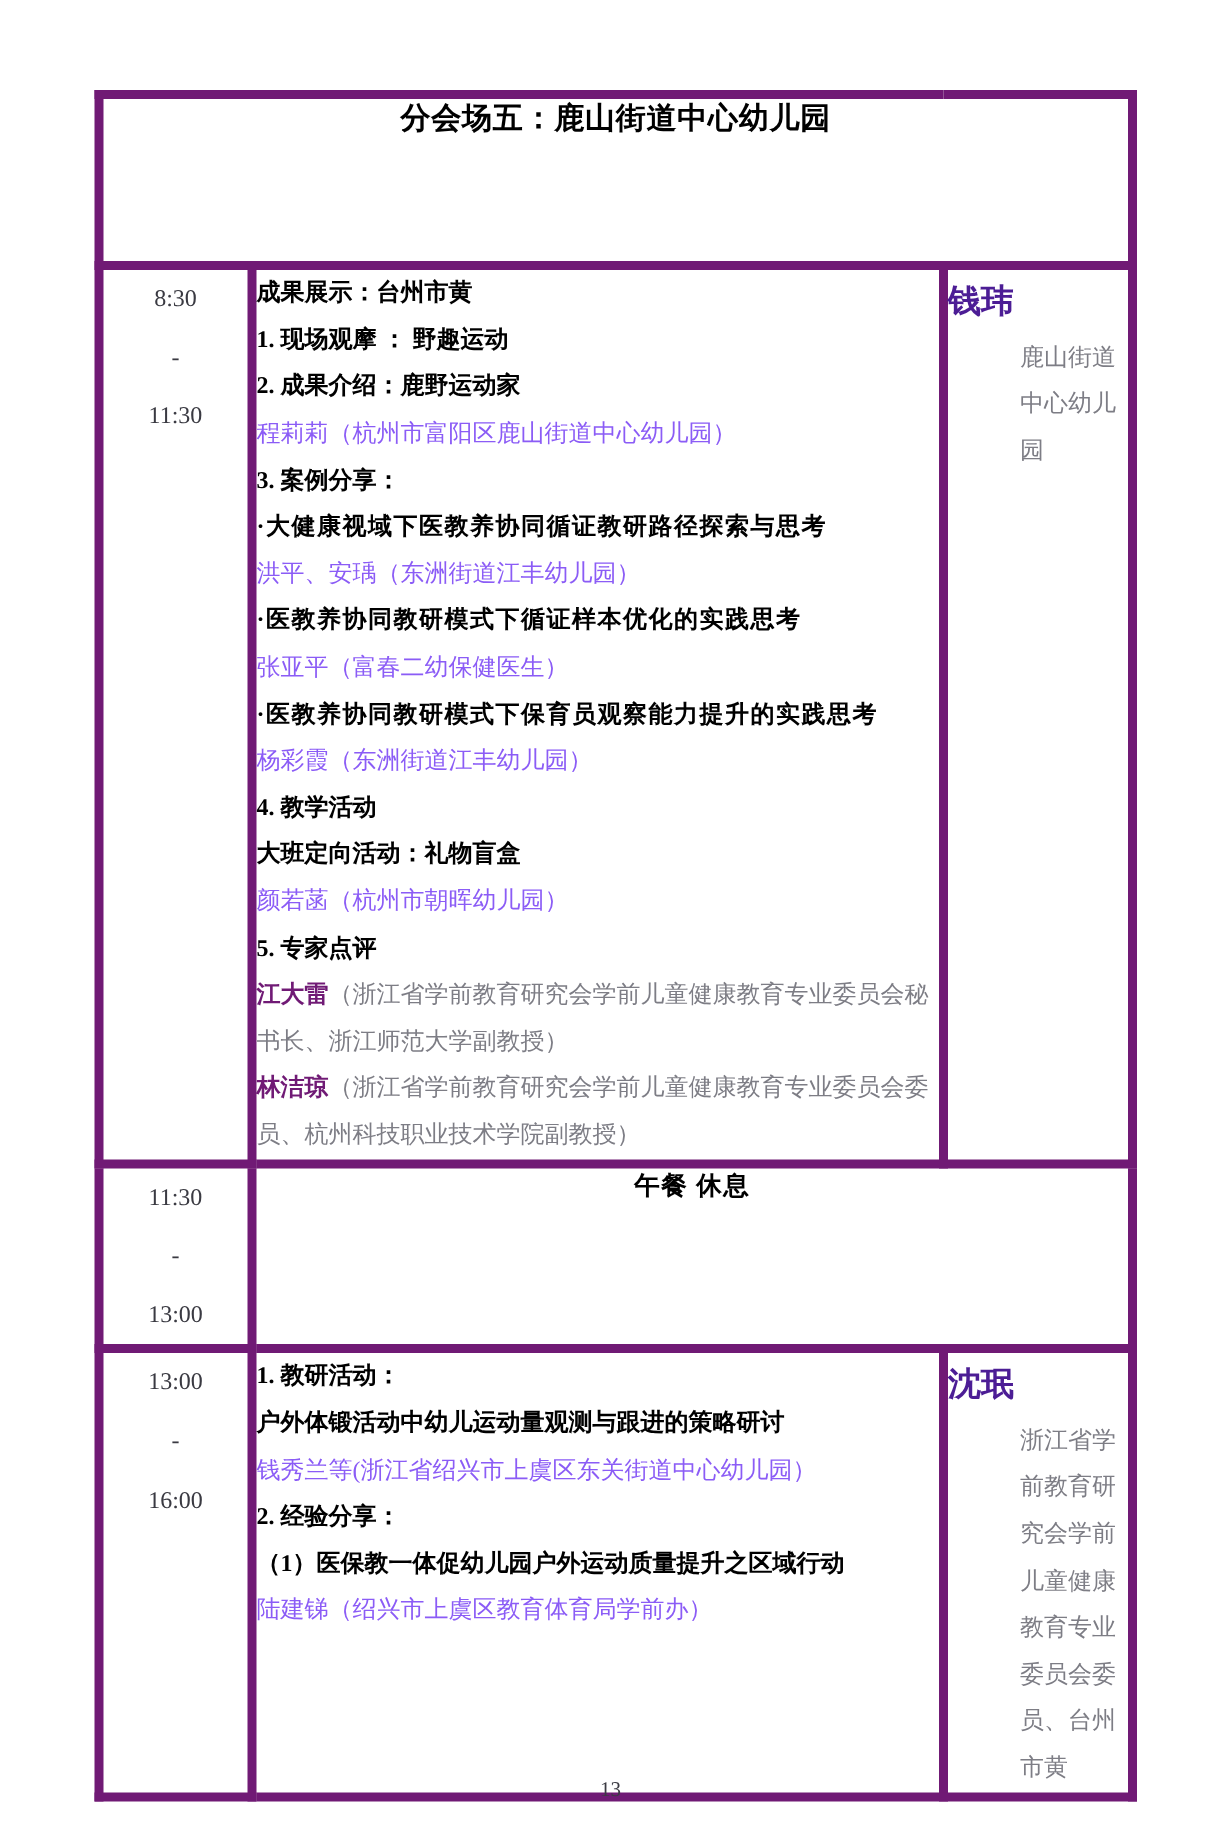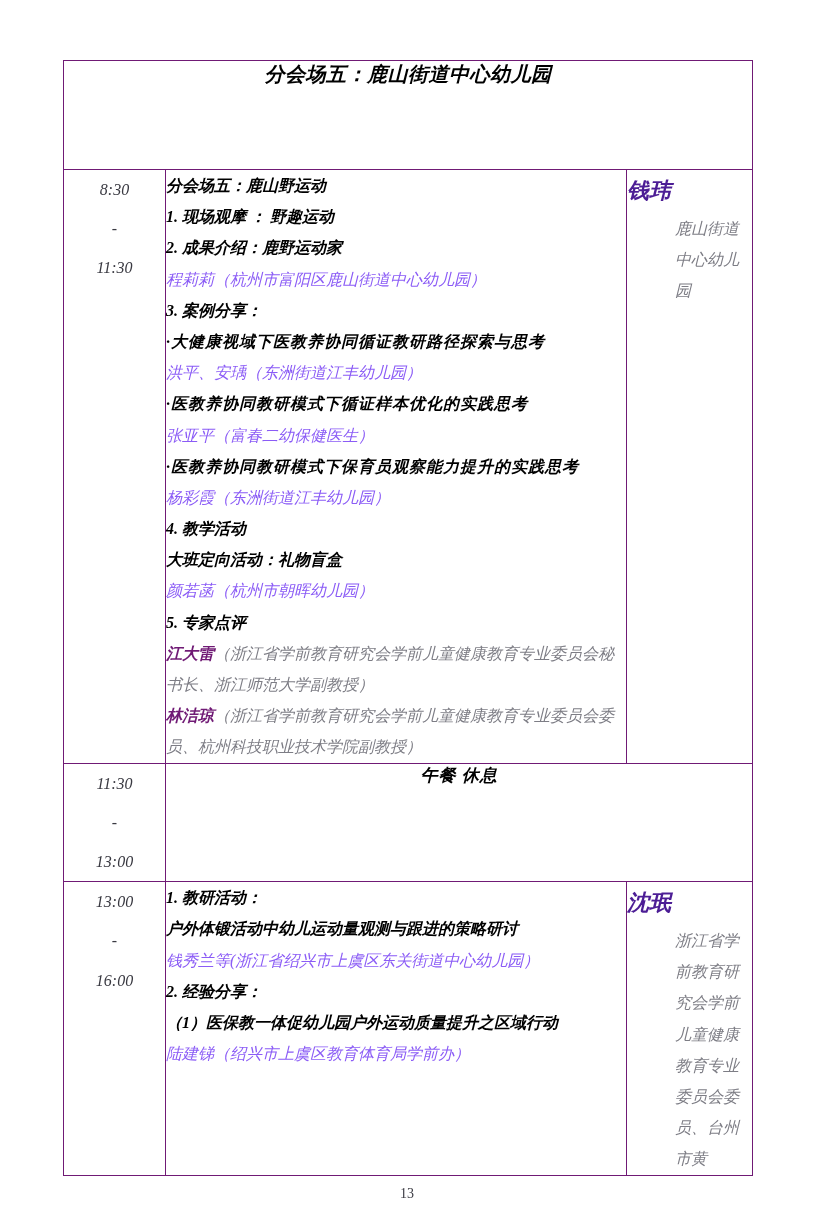--- a/index.html
+++ b/index.html
@@ -27,24 +27,23 @@
   
   .schedule-table {
     position: absolute;
     left: 63px;
     top: 60px;
     width: 689px;
     border-collapse: collapse;
     table-layout: fixed;
   }
   .schedule-table td {
-    border: 1px solid #701a75;
+    border: 6px solid #701a75;
     vertical-align: top;
     padding: 0;
-    font-style: italic;
   }
 
   col.c-time    { width: 102px; }
   col.c-content { width: 461px; }
   col.c-host    { width: 126px; }
 
   
   .title-cell {
     height: 108px;
     text-align: center;
@@ -170,21 +169,21 @@
       </tr>
 
 
       <tr>
         <td class="time-cell">
           <span class="tline">8:30</span>
           <span class="tline">-</span>
           <span class="tline">11:30</span>
         </td>
         <td class="content-cell">
-          <div class="line b">分会场五：鹿山野运动</div>
+          <div class="line b">成果展示：台州市黄</div>
           <div class="line b">1. 现场观摩 ： 野趣运动</div>
           <div class="line b">2. 成果介绍：鹿野运动家</div>
           <div class="line g">程莉莉（杭州市富阳区鹿山街道中心幼儿园）</div>
           <div class="line b">3. 案例分享：</div>
           <div class="line b bullet">·大健康视域下医教养协同循证教研路径探索与思考</div>
           <div class="line g">洪平、安瑀（东洲街道江丰幼儿园）</div>
           <div class="line b bullet">·医教养协同教研模式下循证样本优化的实践思考</div>
           <div class="line g">张亚平（富春二幼保健医生）</div>
           <div class="line b bullet">·医教养协同教研模式下保育员观察能力提升的实践思考</div>
           <div class="line g">杨彩霞（东洲街道江丰幼儿园）</div>

